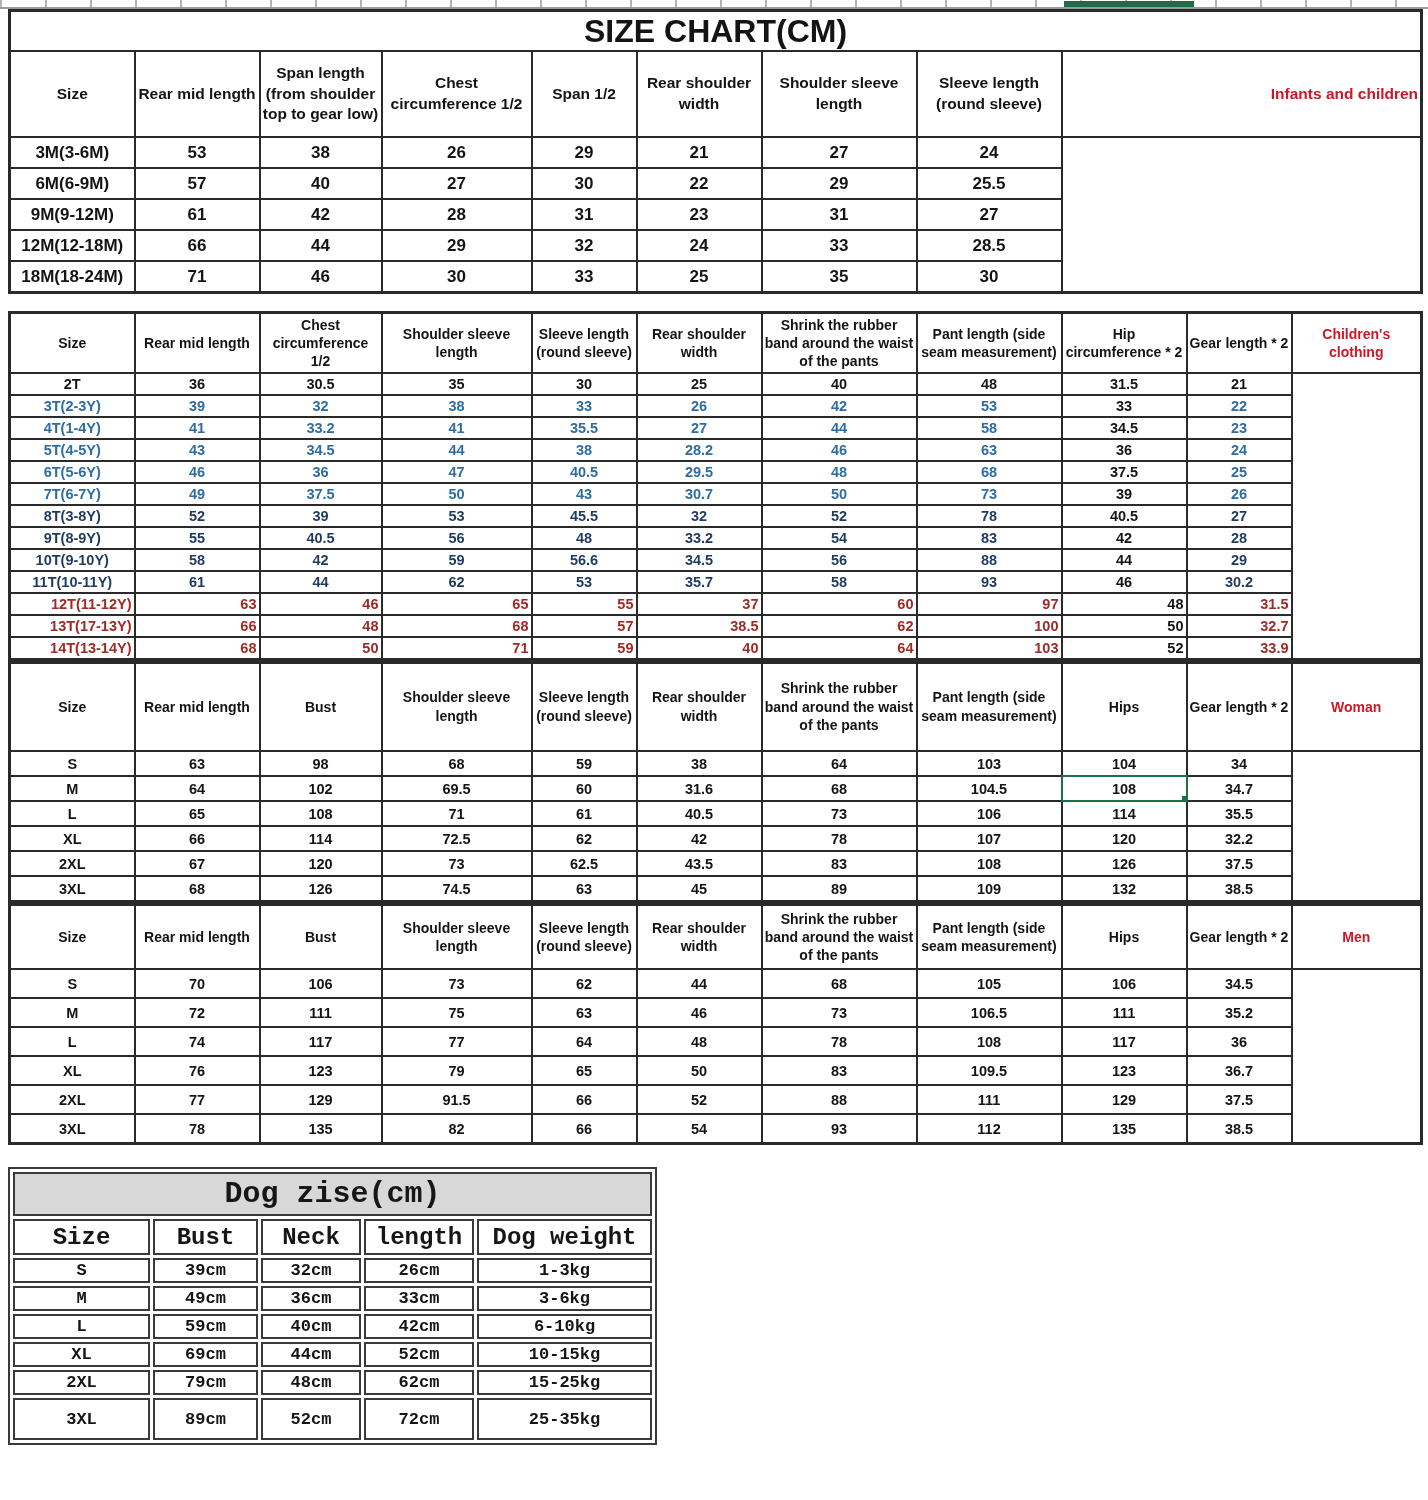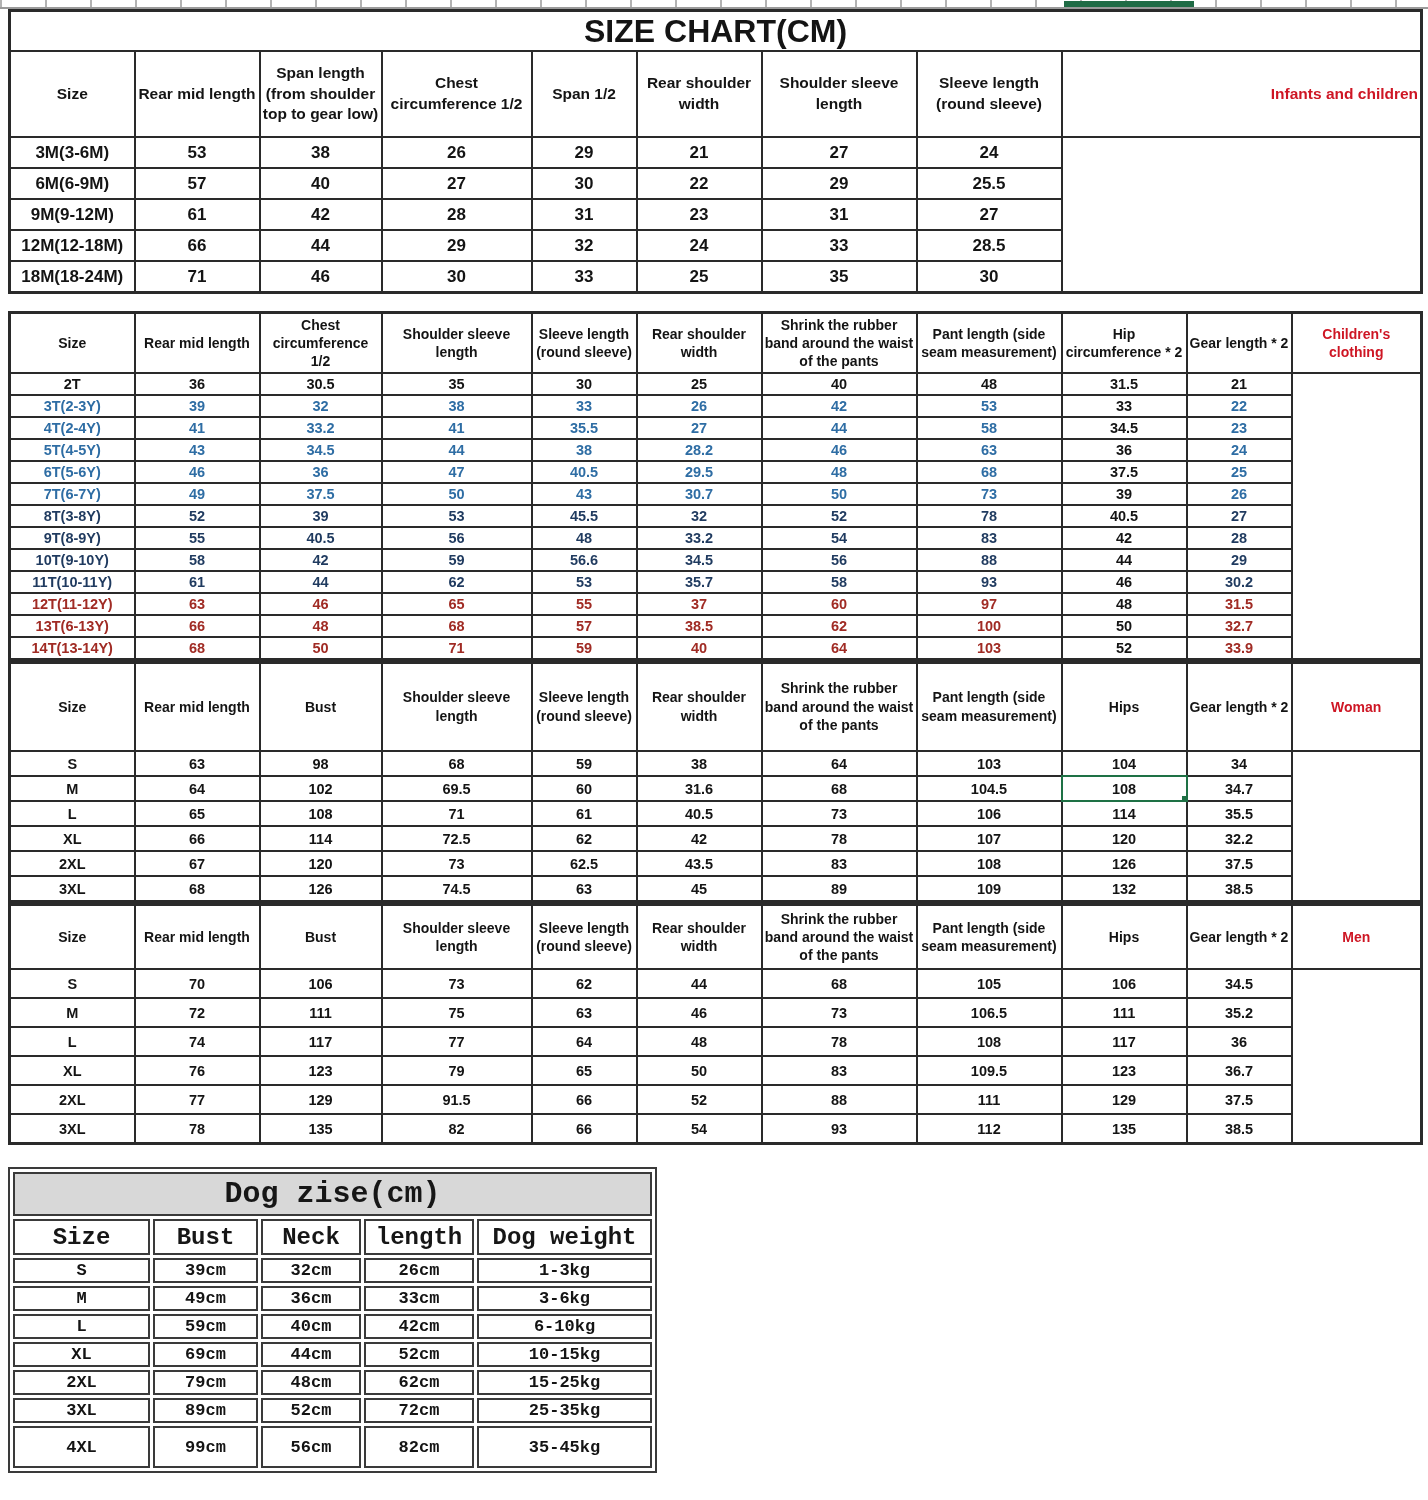--- a/index.html
+++ b/index.html
@@ -39,21 +39,21 @@
   .t3 .head-row th{height:86px;font-size:14px;line-height:1.35;}
   .t3 tbody td{height:23px;font-size:14.5px;}
 
   .t4 .head-row th{height:62px;font-size:14px;line-height:1.3;}
   .t4 tbody td{height:27px;font-size:14.5px;}
 
   .side-label{color:var(--label-red);font-size:21px;}
 
   tr.c-blue td{color:var(--blue);}
   tr.c-navy td{color:var(--navy);}
-  tr.c-red td{color:var(--redrow);}
+  tr.c-red td{color:var(--redrow);text-align:right;}
   tr.c-black td{color:#141414;}
   table.grid td.force-black{color:#141414;}
 
   td.selected{outline:2px solid var(--sel-green);outline-offset:-1px;position:relative;}
   td.selected::after{content:"";position:absolute;right:-4px;bottom:-4px;width:7px;height:7px;
     background:var(--sel-green);border:1px solid #fff;}
 
   .gap-a{height:17px;}
   .gap-b{height:22px;}
 
@@ -209,21 +209,21 @@
           <td>32</td>
           <td>38</td>
           <td>33</td>
           <td>26</td>
           <td>42</td>
           <td>53</td>
           <td class="force-black">33</td>
           <td>22</td>
         </tr>
         <tr class="c-blue">
-          <td>4T(2-4Y)</td>
+          <td>4T(1-4Y)</td>
           <td>41</td>
           <td>33.2</td>
           <td>41</td>
           <td>35.5</td>
           <td>27</td>
           <td>44</td>
           <td>58</td>
           <td class="force-black">34.5</td>
           <td>23</td>
         </tr>
@@ -317,21 +317,21 @@
           <td>46</td>
           <td>65</td>
           <td>55</td>
           <td>37</td>
           <td>60</td>
           <td>97</td>
           <td class="force-black">48</td>
           <td>31.5</td>
         </tr>
         <tr class="c-red">
-          <td>13T(6-13Y)</td>
+          <td>13T(17-13Y)</td>
           <td>66</td>
           <td>48</td>
           <td>68</td>
           <td>57</td>
           <td>38.5</td>
           <td>62</td>
           <td>100</td>
           <td class="force-black">50</td>
           <td>32.7</td>
         </tr>
@@ -618,23 +618,16 @@
           <td>62cm</td>
           <td>15-25kg</td>
         </tr>
         <tr class="c-black">
           <td>3XL</td>
           <td>89cm</td>
           <td>52cm</td>
           <td>72cm</td>
           <td>25-35kg</td>
         </tr>
-        <tr class="c-black">
-          <td>4XL</td>
-          <td>99cm</td>
-          <td>56cm</td>
-          <td>82cm</td>
-          <td>35-45kg</td>
-        </tr>
       </tbody>
     </table>
 
 </div>
 
 </body></html>

